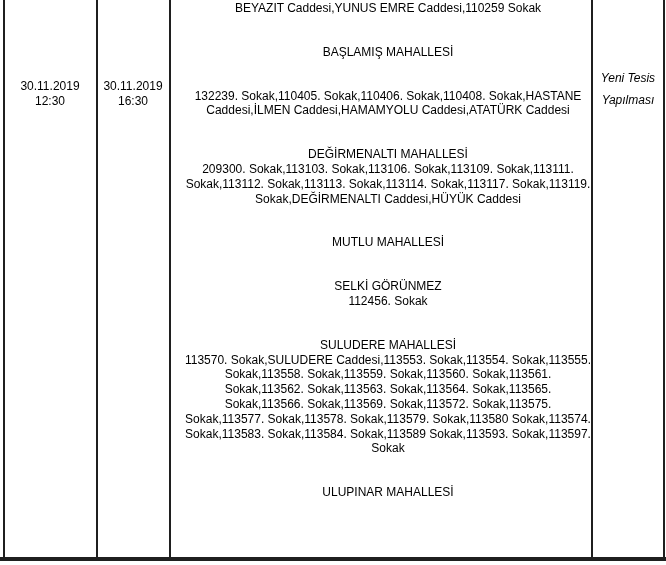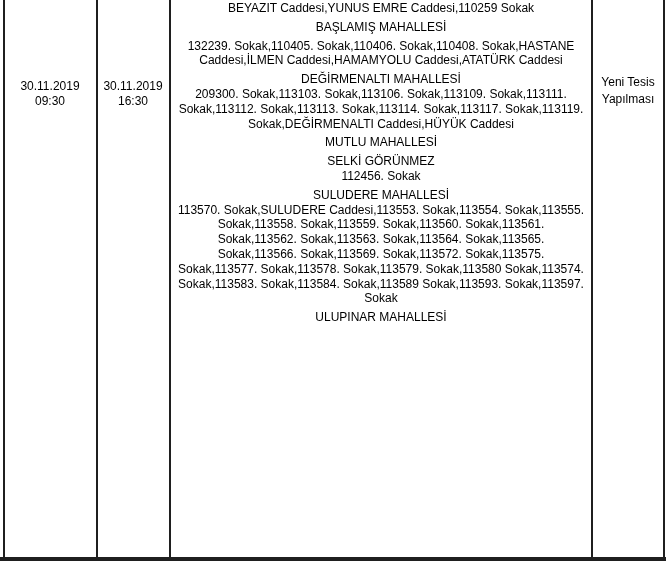--- a/index.html
+++ b/index.html
@@ -29,40 +29,40 @@
     position: absolute;
     left: 0;
     top: 557px;
     width: 666px;
     height: 4px;
     background: #1f1f1f;
   }
   .cell { position: absolute; text-align: center; }
   .cell-start-date  { left: 6px;   top: 79px; width: 88px;  line-height: 15px; }
   .cell-end-date    { left: 99px;  top: 79px; width: 68px;  line-height: 15px; }
-  .cell-areas      { left: 177px; top: 1px;  width: 408px; line-height: 14.8px; text-align: center; }
-  .cell-reason     { left: 596px; top: 74px; width: 64px;  line-height: 17px; }
-  .area-section { margin-top: 4px; }
+  .cell-areas      { left: 184px; top: 1px;  width: 408px; line-height: 14.8px; text-align: center; }
+  .cell-reason     { left: 596px; top: 67px; width: 64px;  line-height: 22px; font-style: italic; }
+  .area-section { margin-top: 29px; }
   .no-gap { margin-top: 0; }
 </style>
 </head>
 <body>
 
 <div class="page">
 
   <div class="vline v1"></div>
   <div class="vline v2"></div>
   <div class="vline v3"></div>
   <div class="vline v4"></div>
   <div class="vline v5"></div>
   <div class="hline-bottom"></div>
 
   <div class="cell cell-start-date">
     <div>30.11.2019</div>
-    <div>09:30</div>
+    <div>12:30</div>
   </div>
 
   <div class="cell cell-end-date">
     <div>30.11.2019</div>
     <div>16:30</div>
   </div>
 
   <div class="cell cell-areas">
 
     <div class="area-section no-gap">

